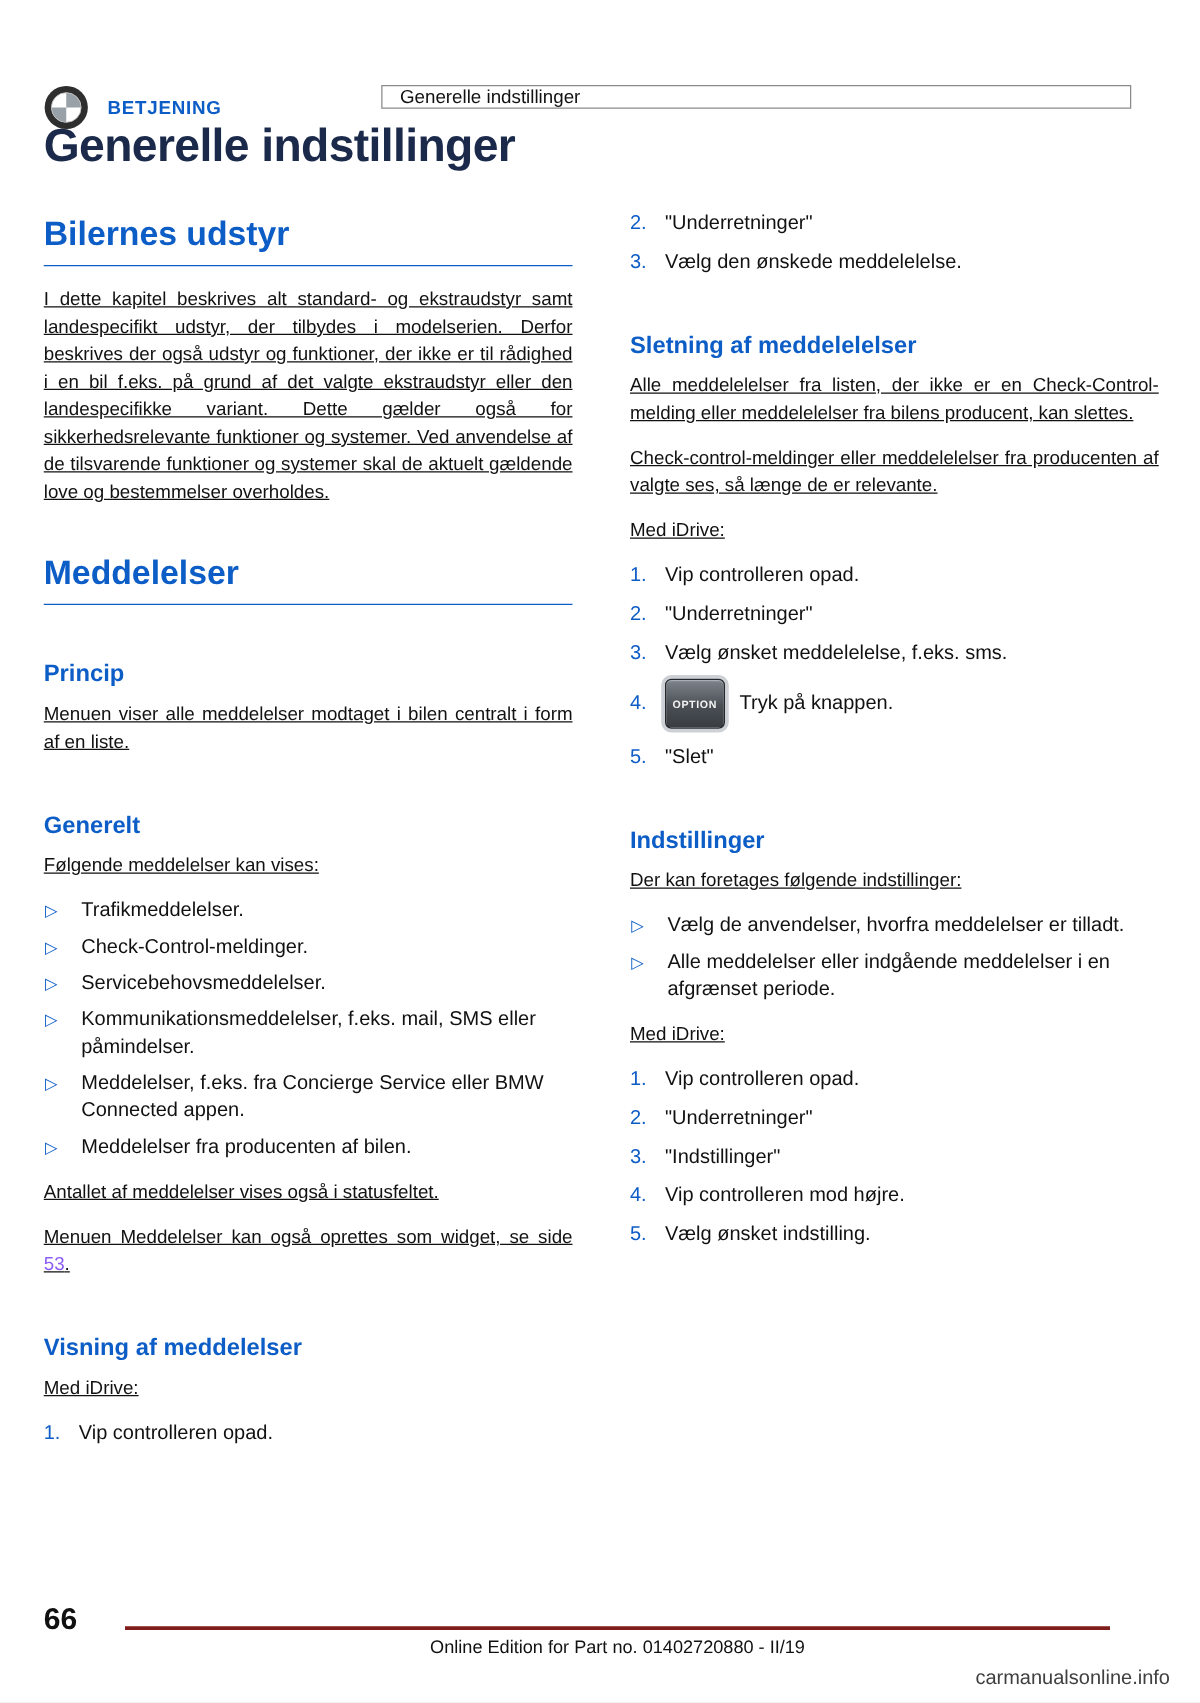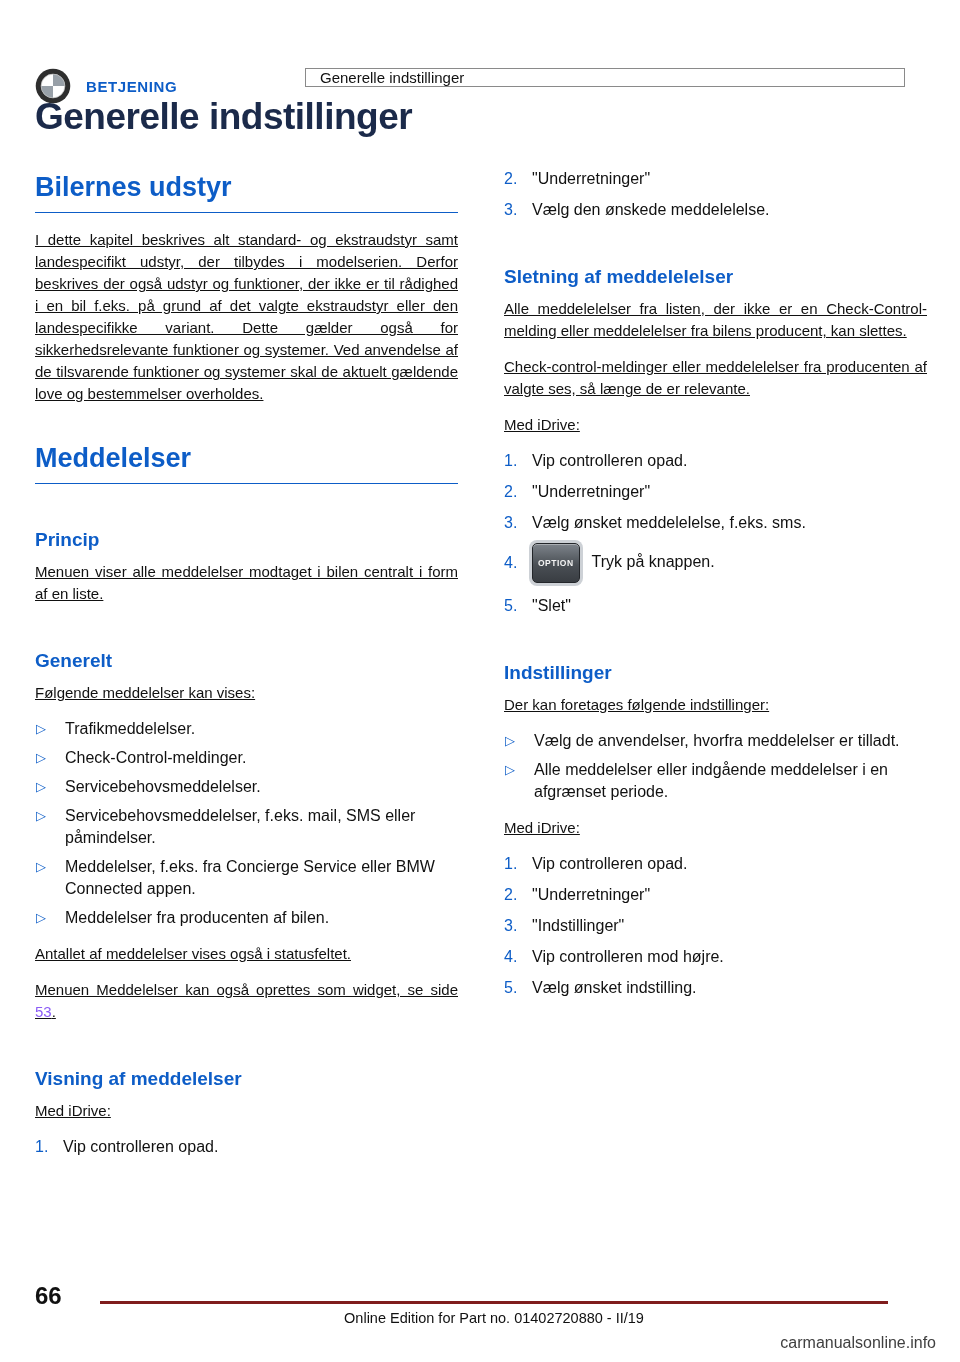--- a/index.html
+++ b/index.html
@@ -206,21 +206,21 @@
       <h3 class="sub">Princip</h3>
       <p class="body">Menuen viser alle meddelelser modtaget i bilen centralt i form af en liste.</p>
 
       <h3 class="sub">Generelt</h3>
       <p class="body plain">Følgende meddelelser kan vises:</p>
 
       <ul class="bullets">
         <li>Trafikmeddelelser.</li>
         <li>Check-Control-meldinger.</li>
         <li>Servicebehovsmeddelelser.</li>
-        <li>Servicebehovsmeddelelser, f.eks. mail, SMS eller påmindelser.</li>
+        <li>Kommunikationsmeddelelser, f.eks. mail, SMS eller påmindelser.</li>
         <li>Meddelelser, f.eks. fra Concierge Service eller BMW Connected appen.</li>
         <li>Meddelelser fra producenten af bilen.</li>
       </ul>
 
       <p class="body plain">Antallet af meddelelser vises også i statusfeltet.</p>
 
       <p class="body"><span>Menuen Meddelelser kan også oprettes som widget, se side </span><a class="page-link">53</a><span>.</span></p>
 
       <h3 class="sub">Visning af meddelelser</h3>
       <p class="body plain">Med iDrive:</p>

